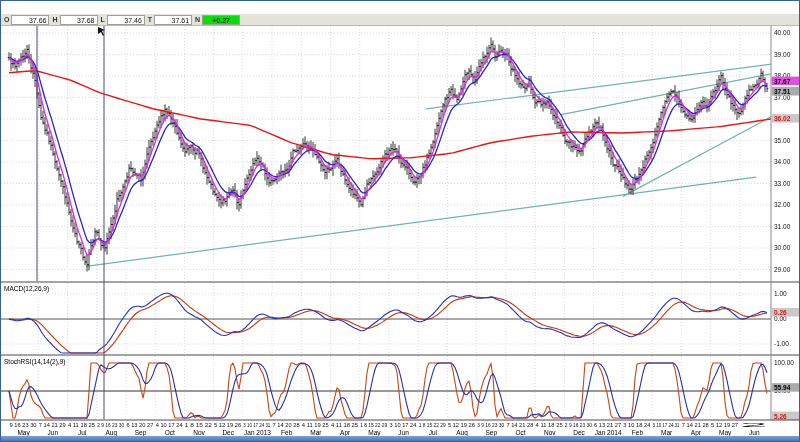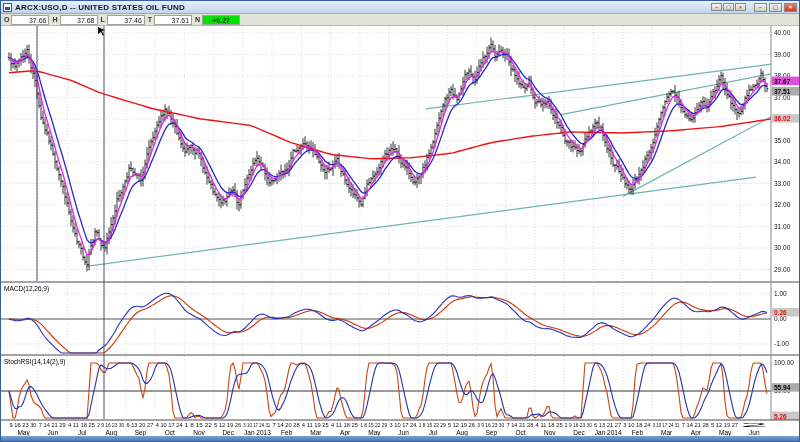--- a/index.html
+++ b/index.html
@@ -33,34 +33,20 @@
   .overlay{position:absolute;background:transparent;}
   
   .bottom-strip{position:absolute;left:0;top:435px;width:100%;height:7px;
                 background:linear-gradient(#7ba2d6,#3c66a4);}
 </style>
 </head>
 <body>
 
 <div class="window">
 
-  <div class="titlebar">
-    <div class="win-icon"></div>
-    <div class="title-text">ARCX:USO,D -- UNITED STATES OIL FUND</div>
-    <div class="tb-buttons">
-      <div class="btn-group">
-        <div class="tb-btn small">–</div>
-        <div class="tb-btn small">▢</div>
-        <div class="tb-btn small">×</div>
-      </div>
-      <div class="tb-btn">–</div>
-      <div class="tb-btn">▢</div>
-      <div class="tb-btn close">×</div>
-    </div>
-  </div>
 
   <div class="quote-row">
     <div class="q-field">
       <span class="q-label">O</span>
       <span class="q-value">37.66</span>
     </div>
     <div class="q-field">
       <span class="q-label">H</span>
       <span class="q-value">37.68</span>
     </div>

